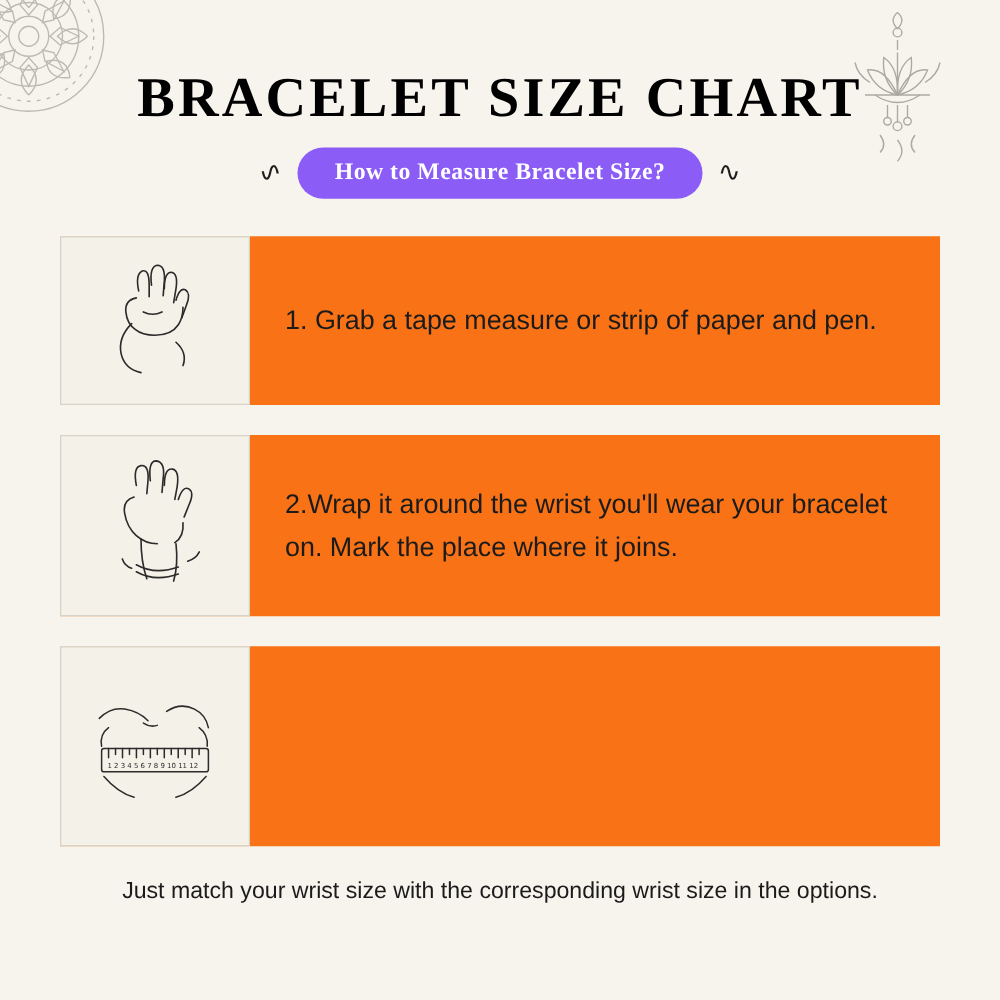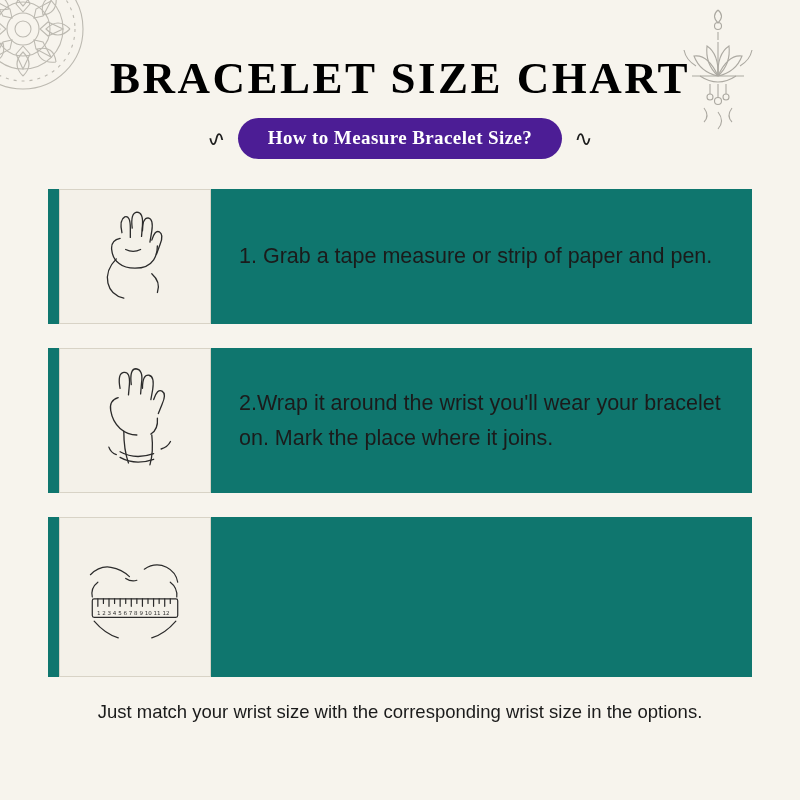--- a/index.html
+++ b/index.html
@@ -57,41 +57,40 @@
   }
   .flourish {
     font-family: "DejaVu Sans", sans-serif;
     font-size: 22px;
     color: #1c1c1c;
     line-height: 1;
     display: inline-block;
   }
   .flourish.left  { transform: scaleX(-1); }
   .pill {
-    background: #4c1d95;
+    background: #8b5cf6;
     color: #fff;
     border-radius: 22px;
     padding: 9px 30px 10px;
     font-family: "Liberation Serif", serif;
     font-size: 19px;
     font-weight: 700;
     letter-spacing: .4px;
     white-space: nowrap;
   }
 
   
   .steps {
     margin: 30px 48px 0;
   }
   .step {
     display: flex;
     align-items: stretch;
-    background: #0f766e;
+    background: #f97316;
     margin-bottom: 24px;
-    padding-left: 11px;
   }
   .step-figure {
     flex: 0 0 152px;
     background: #f4f1e9;
     border: 1px solid #d8d3c6;
     display: flex;
     align-items: center;
     justify-content: center;
     box-sizing: border-box;
   }

